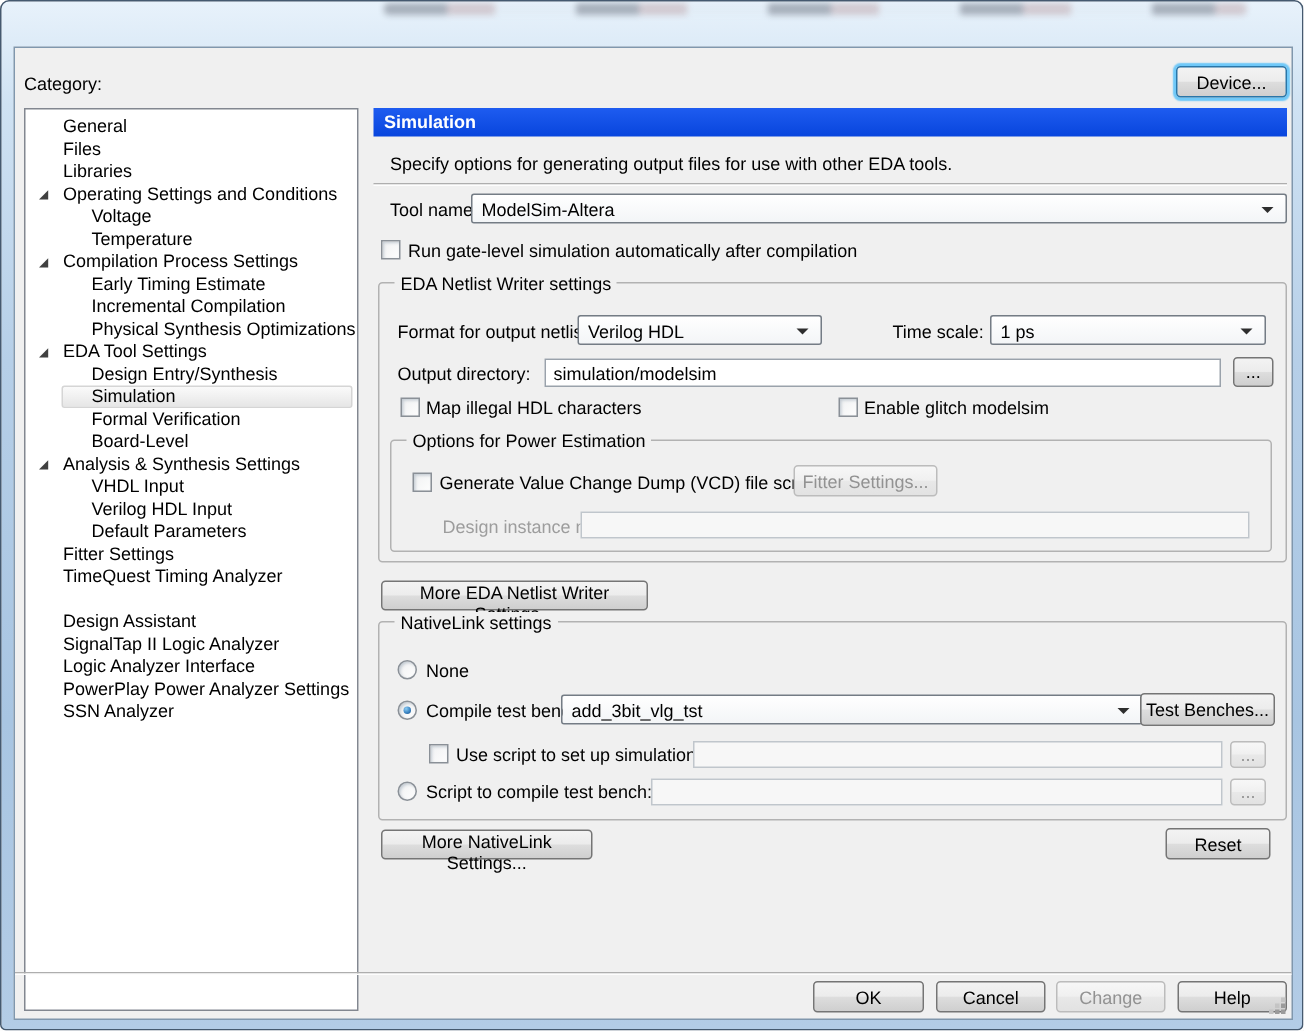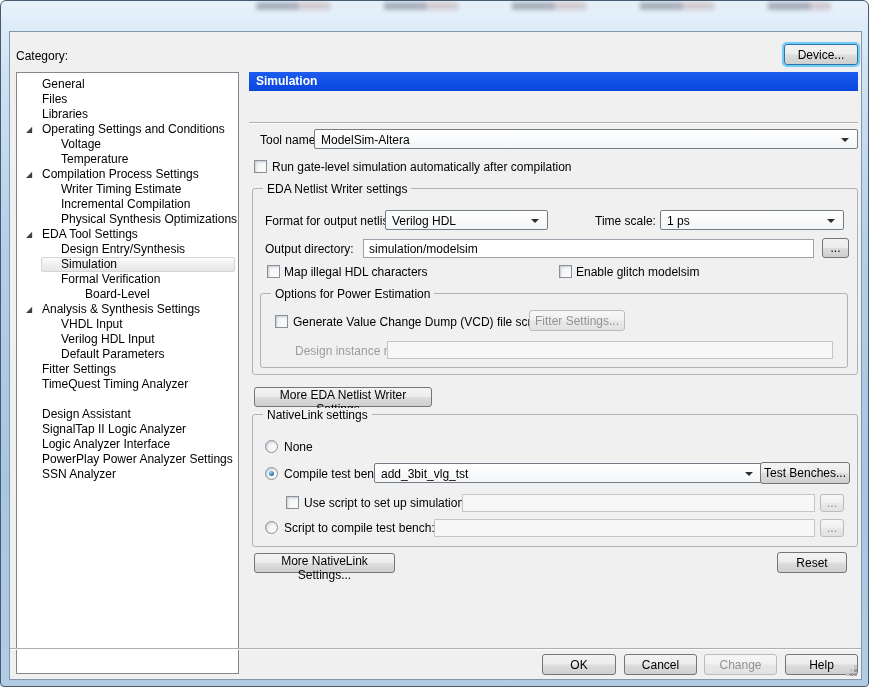--- a/index.html
+++ b/index.html
@@ -108,21 +108,21 @@
           <span class="tree-label" style="left: 44px;">Voltage</span>
         </div>
         <div class="tree-row" style="top: 79px;">
           <span class="tree-label" style="left: 44px;">Temperature</span>
         </div>
         <div class="tree-row" style="top: 94px;">
           <span class="tree-arrow">◢</span>
           <span class="tree-label" style="left: 25px;">Compilation Process Settings</span>
         </div>
         <div class="tree-row" style="top: 109px;">
-          <span class="tree-label" style="left: 44px;">Writer Timing Estimate</span>
+          <span class="tree-label" style="left: 44px;">Early Timing Estimate</span>
         </div>
         <div class="tree-row" style="top: 124px;">
           <span class="tree-label" style="left: 44px;">Incremental Compilation</span>
         </div>
         <div class="tree-row" style="top: 139px;">
           <span class="tree-label" style="left: 44px;">Physical Synthesis Optimizations</span>
         </div>
         <div class="tree-row" style="top: 154px;">
           <span class="tree-arrow">◢</span>
           <span class="tree-label" style="left: 25px;">EDA Tool Settings</span>
@@ -131,21 +131,21 @@
           <span class="tree-label" style="left: 44px;">Design Entry/Synthesis</span>
         </div>
         <div class="tree-row" style="top: 184px;">
           <span class="tree-sel"></span>
           <span class="tree-label" style="left: 44px;">Simulation</span>
         </div>
         <div class="tree-row" style="top: 199px;">
           <span class="tree-label" style="left: 44px;">Formal Verification</span>
         </div>
         <div class="tree-row" style="top: 214px;">
-          <span class="tree-label" style="left: 44px; margin-left: 24px;">Board-Level</span>
+          <span class="tree-label" style="left: 44px;">Board-Level</span>
         </div>
         <div class="tree-row" style="top: 229px;">
           <span class="tree-arrow">◢</span>
           <span class="tree-label" style="left: 25px;">Analysis &amp; Synthesis Settings</span>
         </div>
         <div class="tree-row" style="top: 244px;">
           <span class="tree-label" style="left: 44px;">VHDL Input</span>
         </div>
         <div class="tree-row" style="top: 259px;">
           <span class="tree-label" style="left: 44px;">Verilog HDL Input</span>
@@ -170,20 +170,21 @@
         </div>
         <div class="tree-row" style="top: 379px;">
           <span class="tree-label" style="left: 25px;">PowerPlay Power Analyzer Settings</span>
         </div>
         <div class="tree-row" style="top: 394px;">
           <span class="tree-label" style="left: 25px;">SSN Analyzer</span>
         </div>
       </div>
 
     <div class="hdr">Simulation</div>
+    <span class="lbl" style="left:250px;top:70px;">Specify options for generating output files for use with other EDA tools.</span>
     <div class="sep" style="left:239px;top:90px;width:609px;"></div>
 
     <span class="lbl" style="left:250px;top:101px;">Tool name:</span>
     <div class="combo" style="left:304px;top:97px;width:544px;">
       <span class="combo-text">ModelSim-Altera</span>
       <span class="combo-arrow"></span>
     </div>
 
     <span class="checkbox" style="left:244px;top:128px;"></span>
     <span class="lbl" style="left:262px;top:128px;">Run gate-level simulation automatically after compilation</span>

